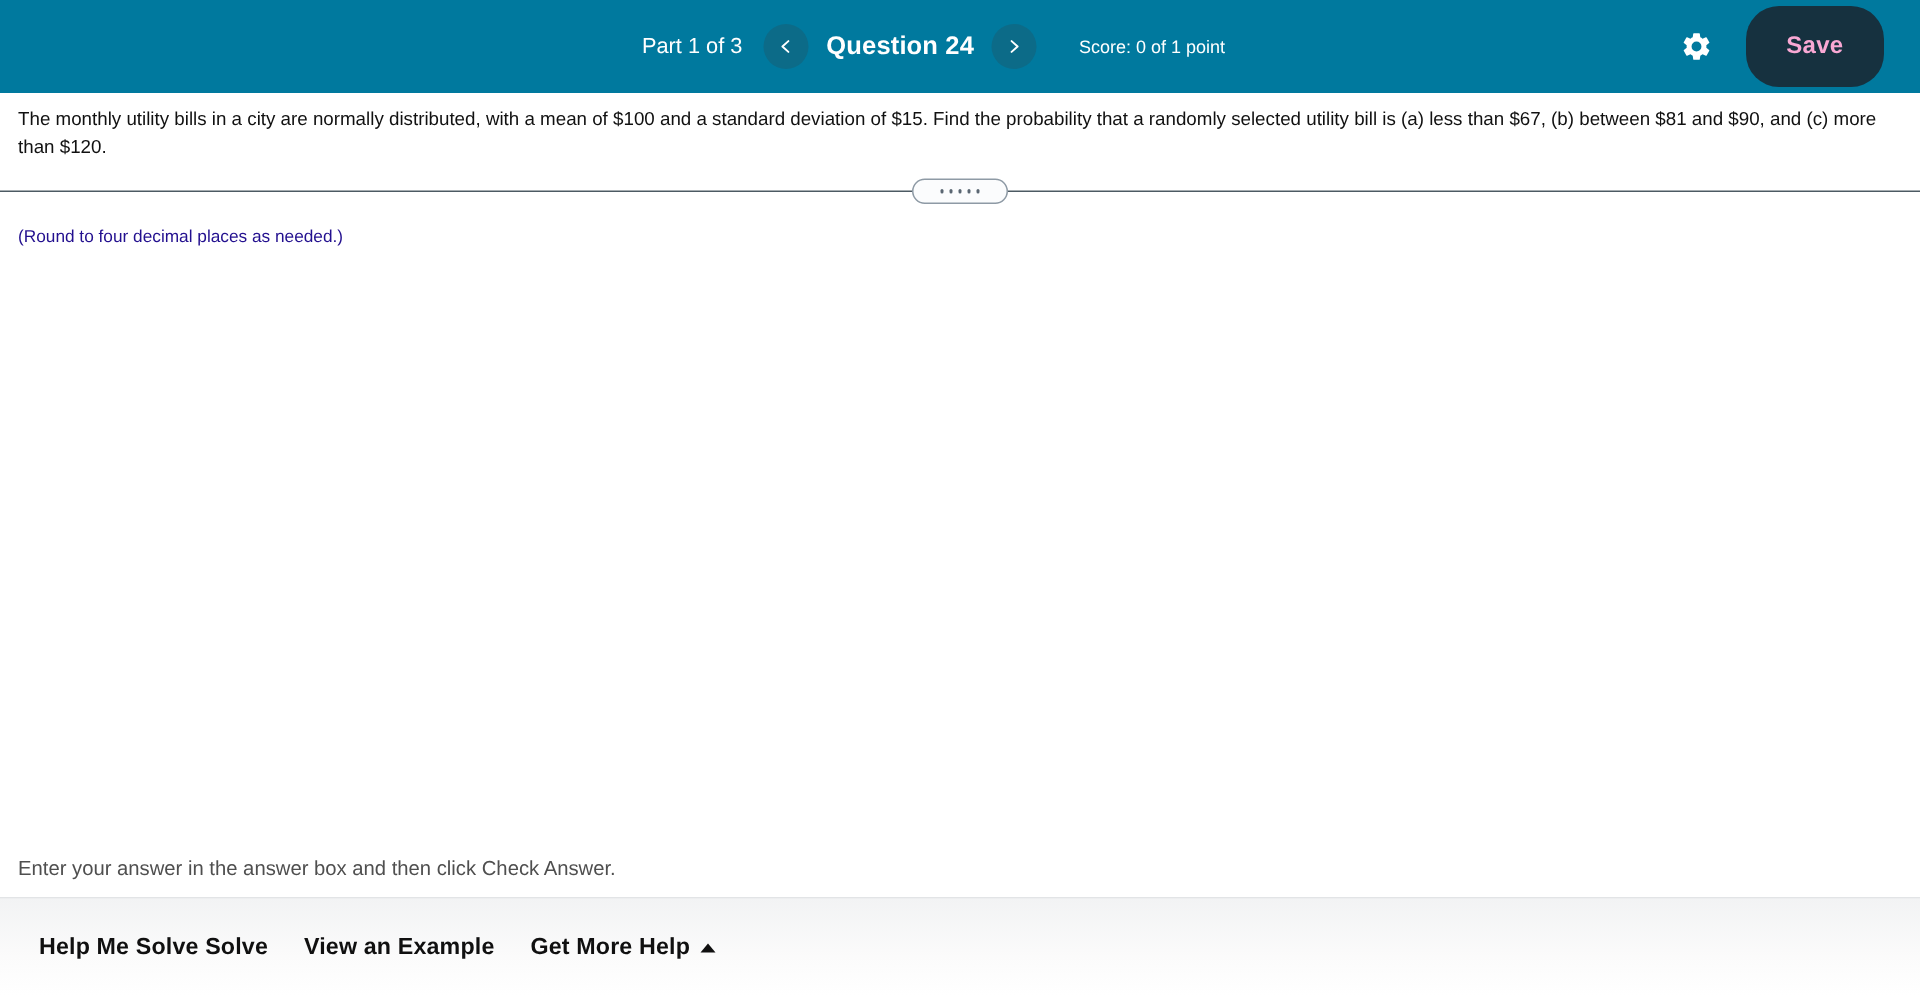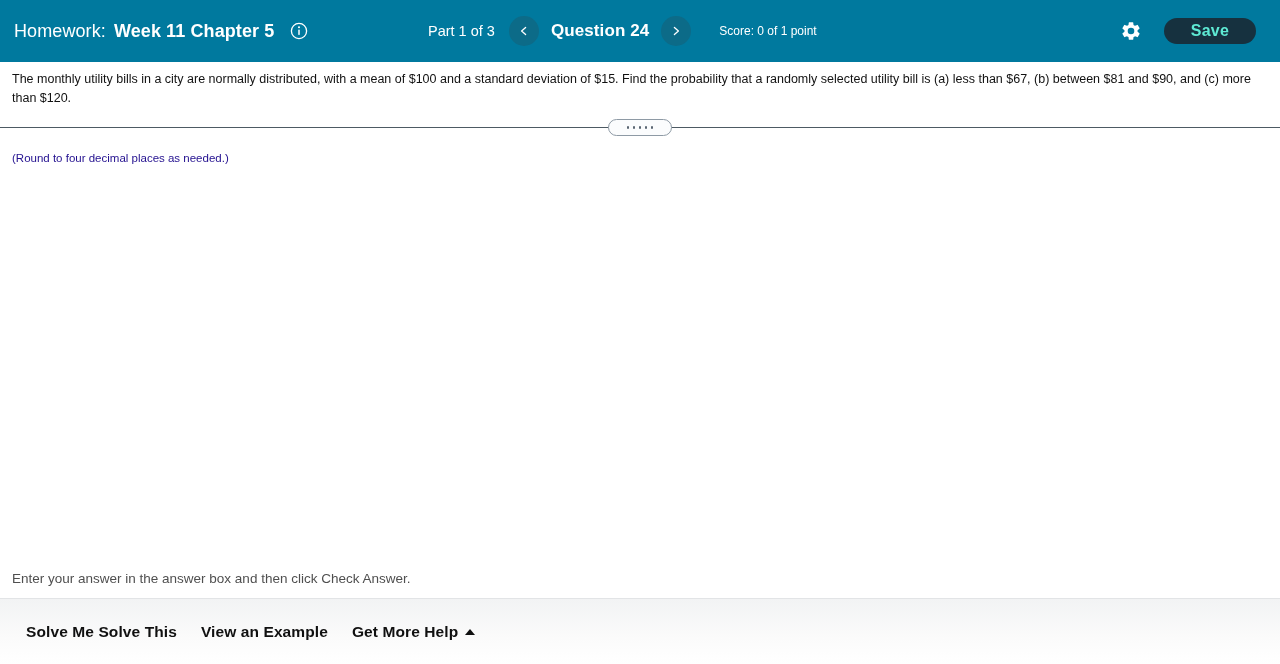--- a/index.html
+++ b/index.html
@@ -110,24 +110,24 @@
     width: 22px;
     height: 22px;
     display: inline-flex;
     align-items: center;
     justify-content: center;
     cursor: pointer;
   }
   .gear-icon svg { display: block; }
   .save-btn {
     background: #16313f;
-    color: #5eead4;
+    color: #f9a8d4;
     border: none;
     border-radius: 22px;
-    height: 26px;
+    height: 54px;
     padding: 0 27px;
     font-size: 16px;
     font-weight: bold;
     font-family: "Liberation Sans", sans-serif;
     cursor: pointer;
     letter-spacing: 0.2px;
   }
 
   
   .content {
@@ -286,31 +286,20 @@
     cursor: pointer;
     background: linear-gradient(100deg, #f4a39c 0%, #f79fb4 45%, #f787c4 100%);
     letter-spacing: 0.2px;
   }
 </style>
 </head>
 <body>
 
 <div class="header">
 
-  <div class="hw-group">
-    <span class="hw-label">Homework:</span>
-    <span class="hw-title">Week 11 Chapter 5</span>
-    <span class="info-icon">
-      <svg width="18" height="18" viewBox="0 0 18 18" aria-hidden="true">
-        <circle cx="9" cy="9" r="7.6" fill="none" stroke="#ffffff" stroke-width="1.3"></circle>
-        <circle cx="9" cy="5.3" r="1.05" fill="#ffffff"></circle>
-        <rect x="8.25" y="7.4" width="1.5" height="5.5" rx="0.6" fill="#ffffff"></rect>
-      </svg>
-    </span>
-  </div>
 
   <div class="nav-group">
     <span class="part-label">Part 1 of 3</span>
     <button class="nav-btn">
       <svg width="12" height="12" viewBox="0 0 12 12" aria-hidden="true">
         <polyline points="7.6,2.4 3.6,6 7.6,9.6" fill="none" stroke="#ffffff" stroke-width="1.3" stroke-linecap="round" stroke-linejoin="round"></polyline>
       </svg>
     </button>
     <span class="question-label">Question 24</span>
     <button class="nav-btn">
@@ -348,20 +337,20 @@
 
   <div class="answer-area">
     <span class="round-note">(Round to four decimal places as needed.)</span>
   </div>
 
   <div class="status-line">Enter your answer in the answer box and then click Check Answer.</div>
 </div>
 
 <div class="footer">
   <div class="footer-left">
-    <button class="link-btn">Solve Me Solve This</button>
+    <button class="link-btn">Help Me Solve Solve</button>
     <button class="link-btn">View an Example</button>
     <button class="link-btn">
       <span>Get More Help</span>
       <span class="caret-up"></span>
     </button>
   </div>
 </div>
 
 </body></html>

